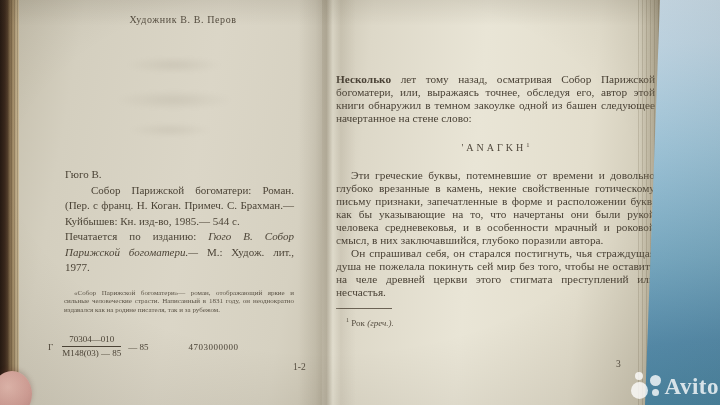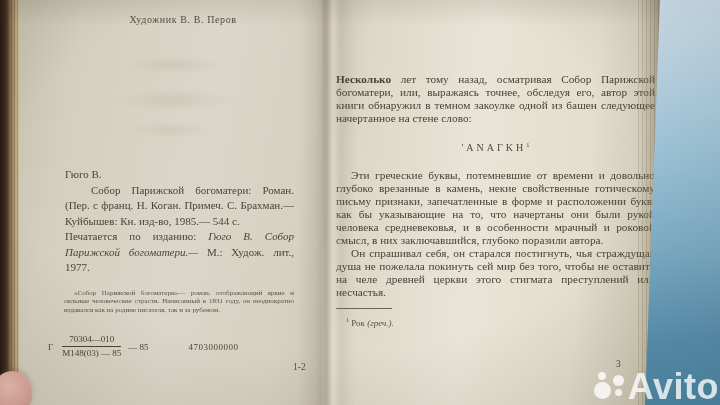--- a/index.html
+++ b/index.html
@@ -126,22 +126,22 @@
     position:absolute;right:1px;bottom:3px;display:flex;align-items:center;gap:3px;
     color:rgba(255,255,255,.78);
   }
   .wm-logo{position:relative;width:32px;height:32px;display:inline-block;}
   .wm-logo i{position:absolute;border-radius:50%;background:rgba(255,255,255,.78);}
   .wm-c1{left:1px;top:12px;width:17px;height:17px;}
   .wm-c2{left:5px;top:2px;width:8px;height:8px;}
   .wm-c3{left:20px;top:5px;width:11px;height:11px;}
   .wm-c4{left:22px;top:19px;width:7px;height:7px;}
   .wm-text{
-    font-family:Liberation Sans, sans-serif;font-weight:bold;
-    font-size:36px;line-height:27px;letter-spacing:.5px;
+    font-family:Liberation Serif, serif;font-weight:bold;
+    font-size:23px;line-height:27px;letter-spacing:.5px;
   }
 </style>
 </head>
 <body>
 
 <div class="stage">
   <div class="bg"></div>
 
   <div class="book">
     <div class="cover-edge"></div>

